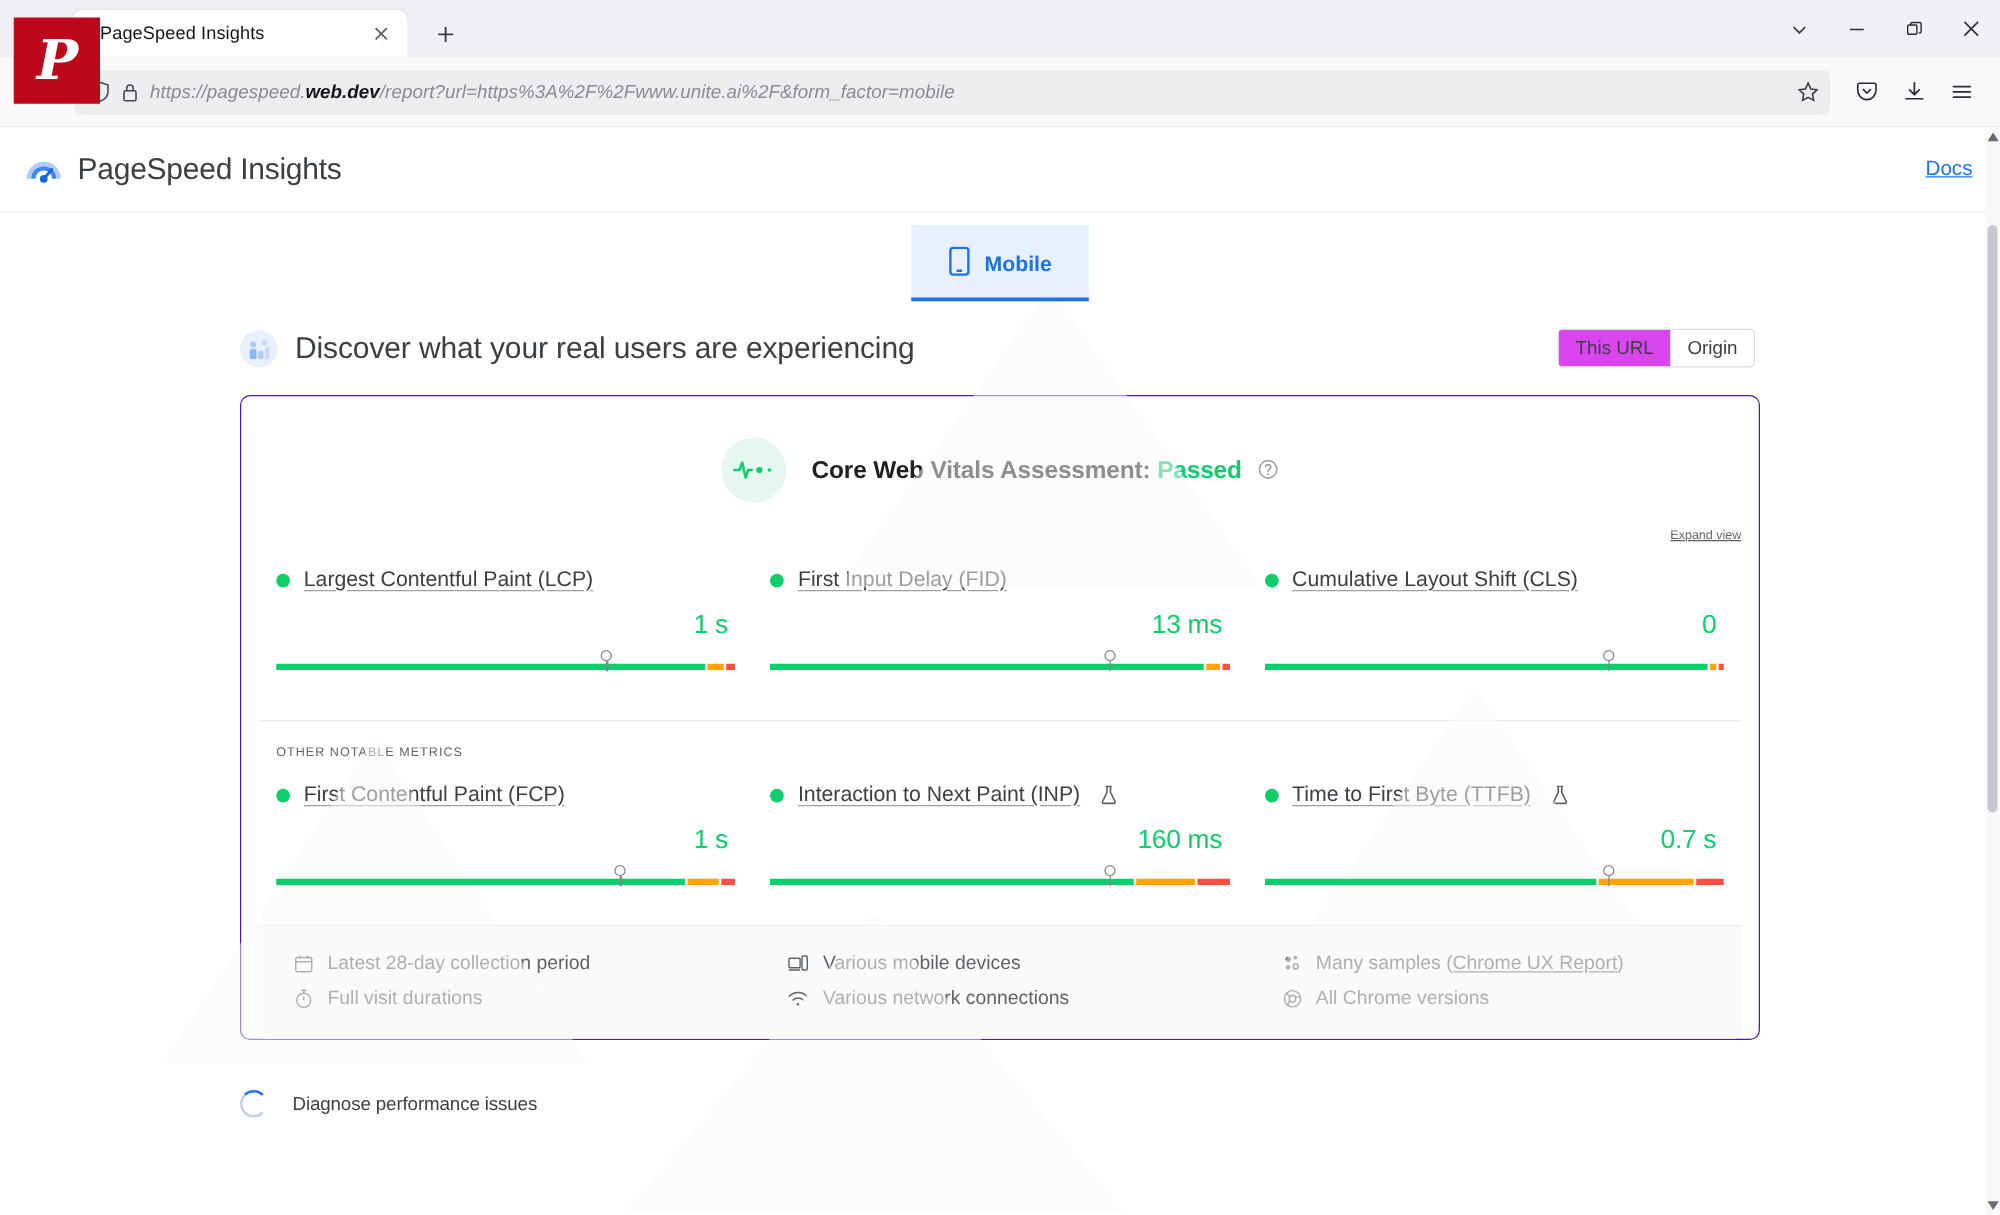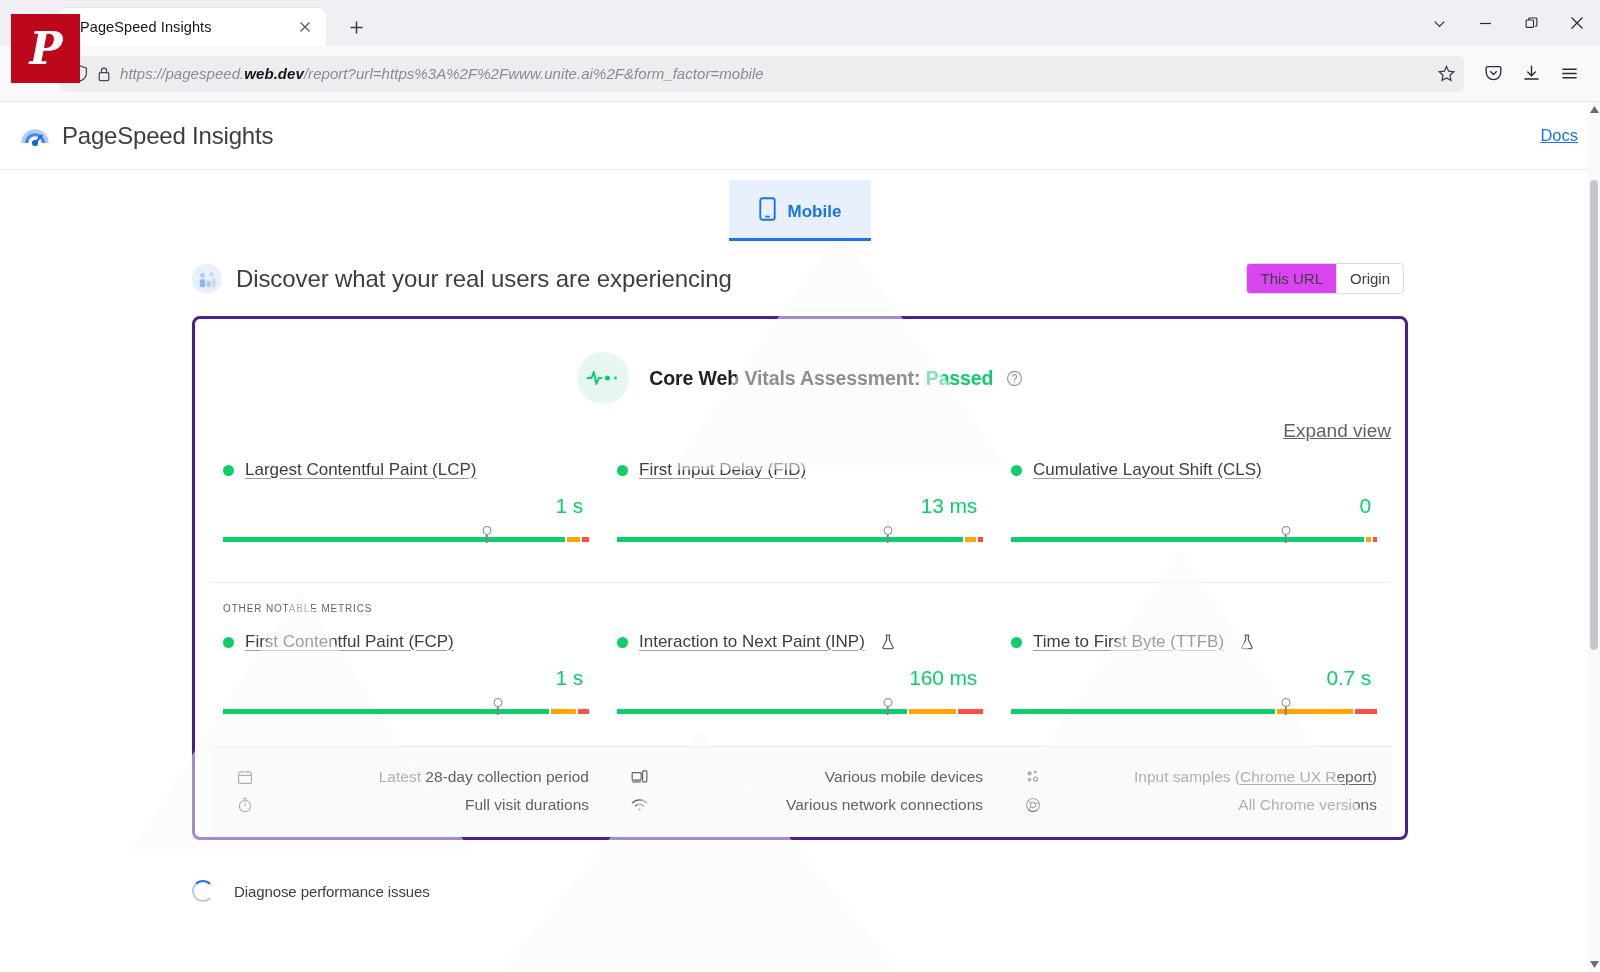--- a/index.html
+++ b/index.html
@@ -119,38 +119,38 @@
   .section-head .title { font-size:24px; color:#3c4043; letter-spacing:-.1px; }
   .scope-toggle {
     margin-left:auto; display:flex; border:1px solid #dadce0; border-radius:4px; overflow:hidden;
     font-size:15px;
   }
   .scope-toggle div { padding:6px 13px; color:#3c4043; }
   .scope-toggle div.on { background:#d946ef; }
   .scope-toggle div + div { border-left:1px solid #dadce0; }
 
   .card {
-    margin:22px 192px 0 192px; border:3px solid #4c1d95; border-radius:8px;
+    margin:22px 192px 0 192px; border:1px solid #4c1d95; border-radius:8px;
     background:#fff; padding:0;
   }
 
   .cwv-head {
     display:flex; align-items:center; justify-content:center; gap:20px;
     padding:33px 0 0 0;
   }
   .pulse-circle {
     width:52px; height:52px; border-radius:50%; background:#e6f7ef;
     display:flex; align-items:center; justify-content:center; flex:none;
   }
   .cwv-text { font-size:19.5px; color:#202124; font-weight:700; letter-spacing:-.1px; }
   .cwv-text .passed { color:#0cce6b; }
   .help-ico { color:#9aa0a6; display:inline-flex; vertical-align:-2px; margin-left:7px; }
 
   .expand-row { text-align:right; padding:16px 14px 0 0; }
-  .expand-link { color:#5f6368; font-size:19px;text-align:center; }
+  .expand-link { color:#5f6368; font-size:10px;text-align:center; }
 
   .metrics-grid {
     display:grid; grid-template-columns:repeat(3,1fr); gap:0;
     padding:18px 14px 0 14px;
   }
   .metric { padding:0 14px; }
   .metric-label { display:flex; align-items:center; gap:11px; }
   .dot { width:11px; height:11px; border-radius:50%; background:#0cce6b; flex:none; }
   .metric-name {
     font-size:17px; color:#3c4043; text-decoration:underline;
@@ -190,21 +190,20 @@
 
   .footer {
     margin:26px 14px 0 14px; border-top:1px solid #e8eaed; background:#fafafa;
     display:grid; grid-template-columns:repeat(3,1fr); padding:16px 0 18px 0;
     border-radius:0 0 7px 7px;
   }
   .fcol { padding:0 14px 0 28px; }
   .fitem {
     display:flex; align-items:center; gap:11px; color:#5f6368; font-size:15.5px;
     padding:5px 0;
-    justify-content:space-between;
   }
   .fitem svg { flex:none; color:#5f6368; }
   .fitem a { color:#5f6368; text-decoration:underline; text-underline-offset:2px; }
 
   .diagnose {
     display:flex; align-items:center; gap:20px; margin:40px 192px 0 192px;
   }
   .spinner {
     width:22px; height:22px; border-radius:50%;
     border:2.6px solid #c2cbe8; border-top-color:#1a73e8; border-right-color:transparent;
@@ -556,21 +555,21 @@
           </div>
 
           <div class="fcol">
             <div class="fitem">
               <svg width="16" height="16" viewBox="0 0 18 18" fill="none">
                 <circle cx="5.2" cy="5" r="2.4" fill="currentColor"></circle>
                 <circle cx="11.6" cy="3.4" r="1.7" fill="currentColor"></circle>
                 <circle cx="5" cy="12.2" r="2" fill="currentColor"></circle>
                 <circle cx="11.9" cy="11.4" r="2.2" fill="none" stroke="currentColor" stroke-width="1.4"></circle>
               </svg>
-              <span><span>Input samples</span><span> (</span><a href="#">Chrome UX Report</a><span>)</span></span>
+              <span><span>Many samples</span><span> (</span><a href="#">Chrome UX Report</a><span>)</span></span>
             </div>
             <div class="fitem">
               <svg width="16" height="16" viewBox="0 0 18 18" fill="none" stroke="currentColor" stroke-width="1.3">
                 <circle cx="9" cy="9" r="7.3"></circle>
                 <circle cx="9" cy="9" r="2.9"></circle>
                 <path d="M11.4 7.3 H16.2 M6.6 10.7 L4.1 15.1 M6.6 7.3 L3.3 3.6"></path>
               </svg>
               <span>All Chrome versions</span>
             </div>
           </div>

